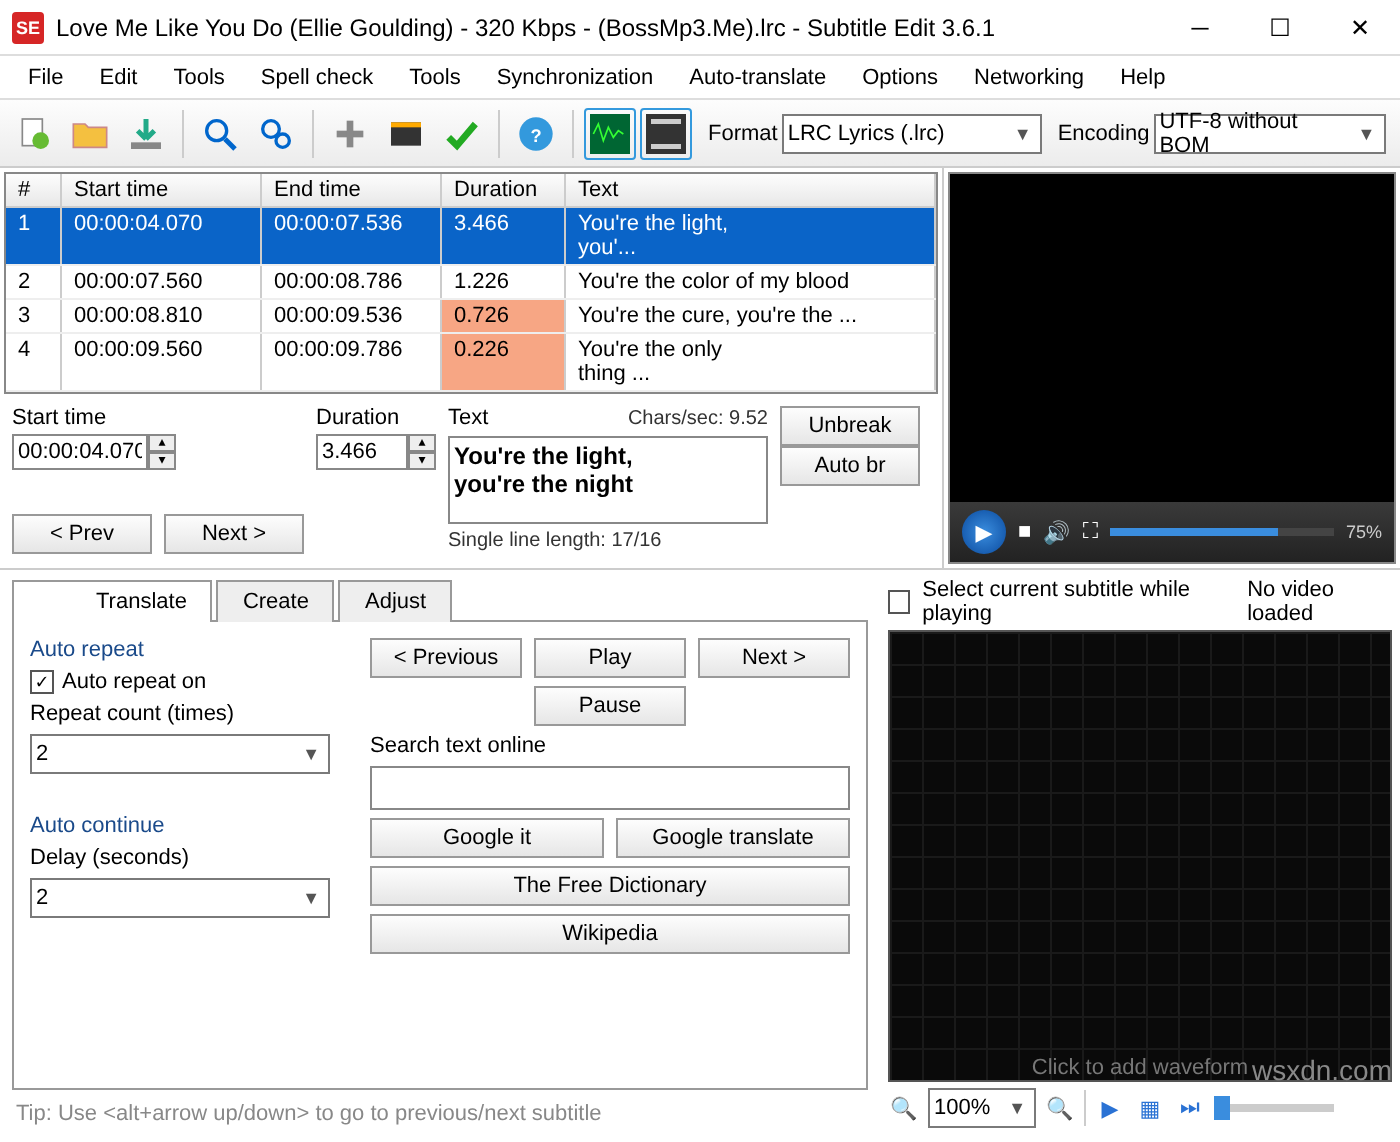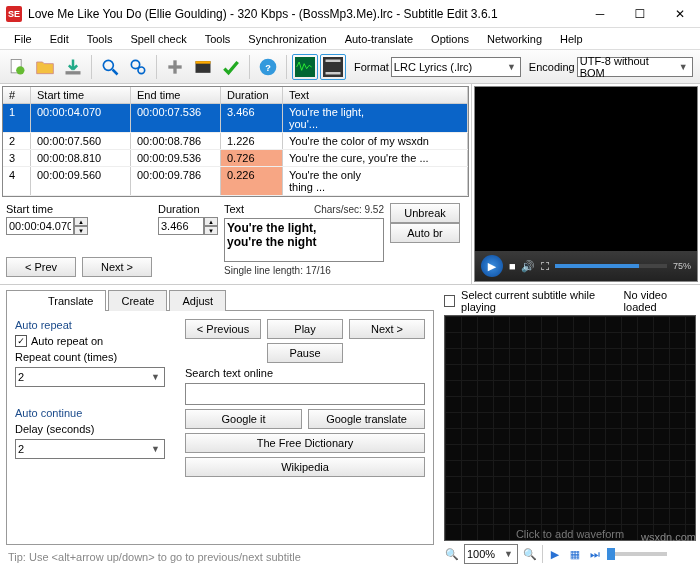--- a/index.html
+++ b/index.html
@@ -68,21 +68,21 @@
 .wide-btn{width:100%;}
 .tip{color:#888;padding:6px 2px 2px;}
 
 .wave-top{display:flex;align-items:center;gap:6px;font-size:10px;padding:2px 0;}
 .wave-top .box{width:12px;height:12px;border:1px solid #555;}
 .wave{flex:1;background:#0a0a0a;border:1px solid #555;position:relative; background-image:linear-gradient(#1a1a1a 1px,transparent 1px),linear-gradient(90deg,#1a1a1a 1px,transparent 1px);background-size:16px 16px;display:flex;align-items:flex-end;justify-content:center;color:#777;}
 .wave-ctrl{height:26px;display:flex;align-items:center;gap:4px;padding:2px 0;}
 .zoom-icn{width:16px;height:16px;display:flex;align-items:center;justify-content:center;}
 .slider{flex:0 0 60px;height:4px;background:#ccc;position:relative;}
 .slider .thumb{position:absolute;width:8px;height:12px;background:#3a8dde;top:-4px;left:0;}
-.watermark{position:absolute;right:4px;bottom:28px;color:#888;font-size:11px;}
+.watermark{position:absolute;right:4px;bottom:28px;color:#888;font-size:14px;}
 </style>
 </head>
 <body>
 
 <div class="titlebar">
   <div class="icon">SE</div>
   <div class="title">Love Me Like You Do (Ellie Goulding) - 320 Kbps - (BossMp3.Me).lrc - Subtitle Edit 3.6.1</div>
   <div class="winbtns">
     <div class="winbtn">─</div>
     <div class="winbtn">☐</div>
@@ -201,21 +201,21 @@
             <div class="c-st">00:00:04.070</div>
             <div class="c-et">00:00:07.536</div>
             <div class="c-dur ">3.466</div>
             <div class="c-txt">You're the light,<br>you'...</div>
           </div>
           <div class="grid-row">
             <div class="c-num">2</div>
             <div class="c-st">00:00:07.560</div>
             <div class="c-et">00:00:08.786</div>
             <div class="c-dur ">1.226</div>
-            <div class="c-txt">You're the color of my wsxdn</div>
+            <div class="c-txt">You're the color of my blood</div>
           </div>
           <div class="grid-row">
             <div class="c-num">3</div>
             <div class="c-st">00:00:08.810</div>
             <div class="c-et">00:00:09.536</div>
             <div class="c-dur dur-warn">0.726</div>
             <div class="c-txt">You're the cure, you're the ...</div>
           </div>
           <div class="grid-row">
             <div class="c-num">4</div>

